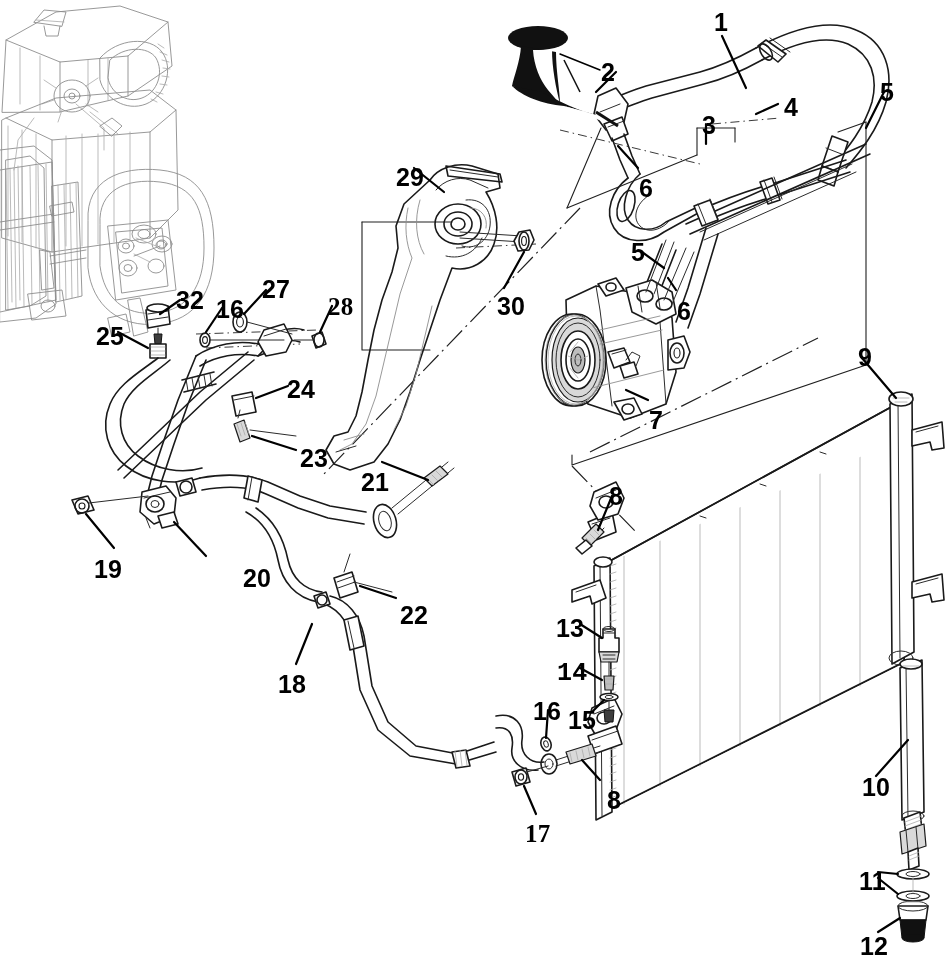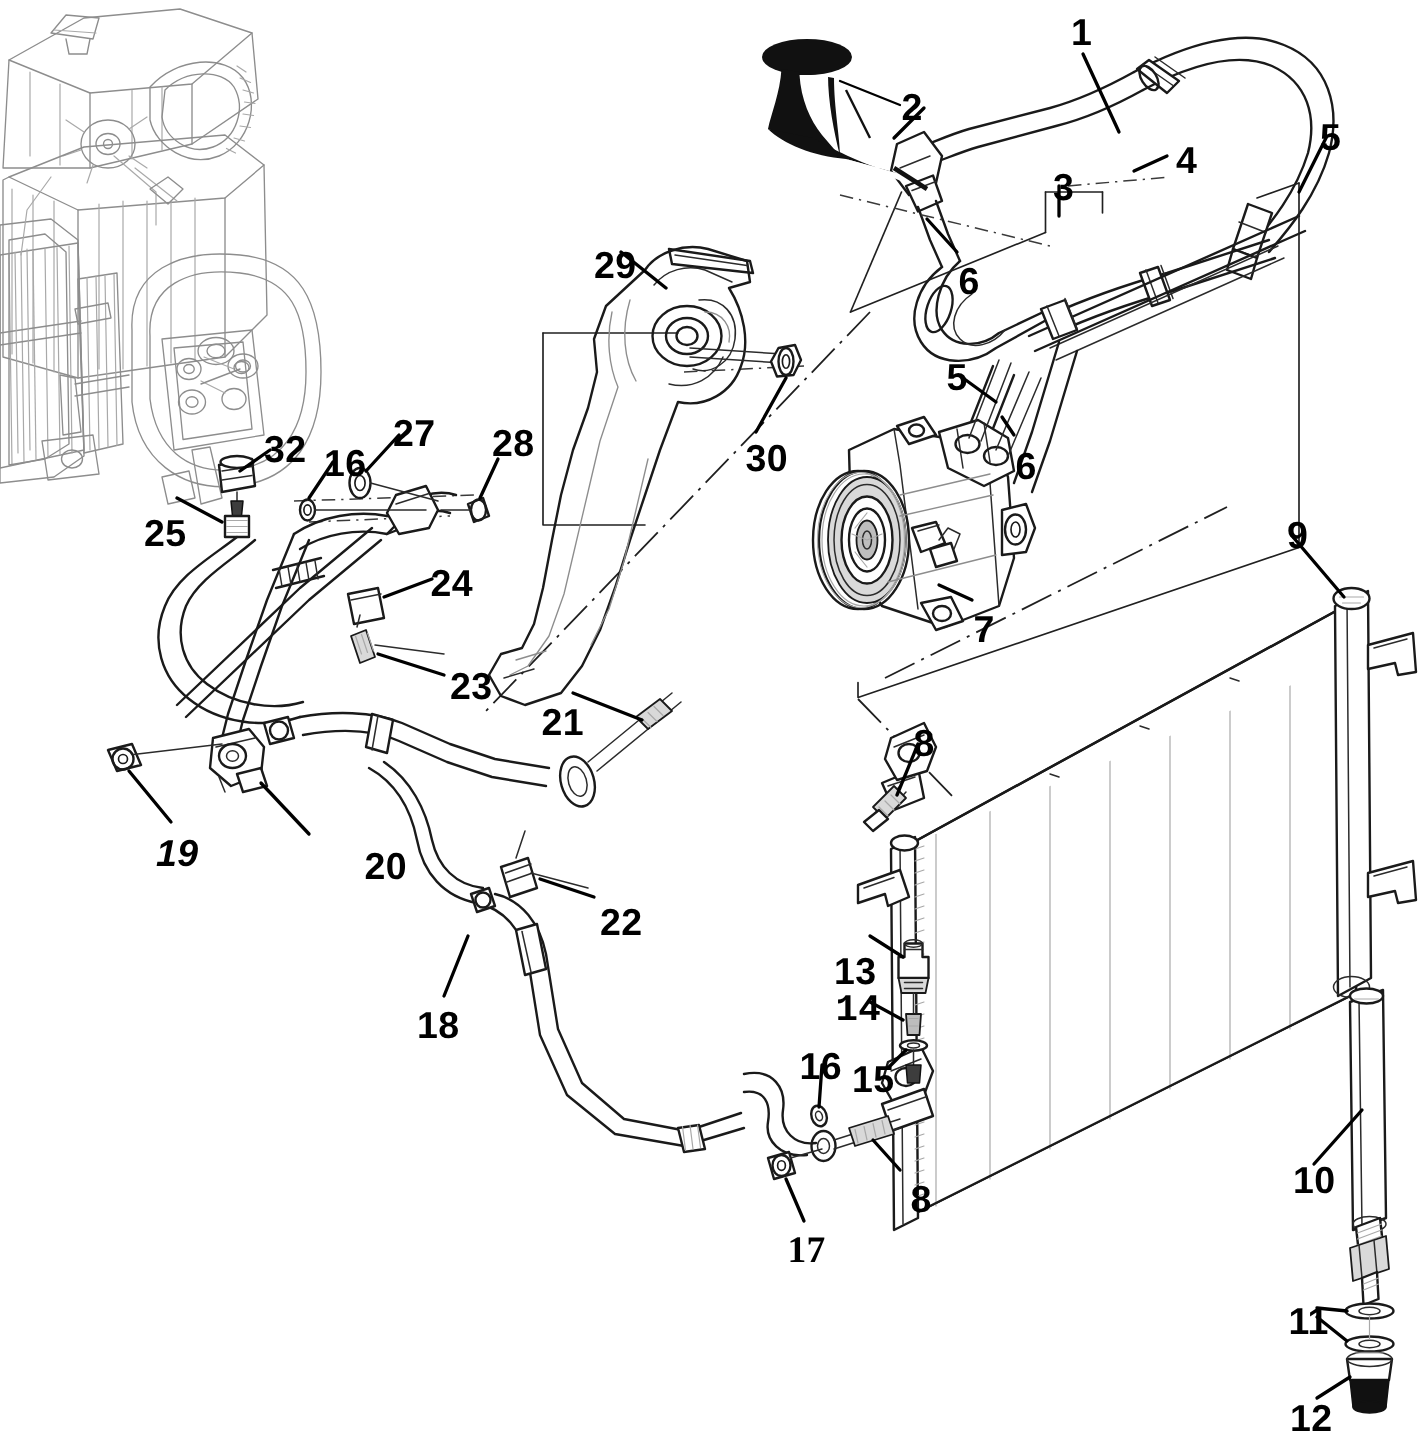--- a/index.html
+++ b/index.html
@@ -666,34 +666,34 @@
   <div class="callout" style="left:880px;top:80px;">5</div>
   <div class="callout" style="left:639px;top:176px;">6</div>
   <div class="callout" style="left:631px;top:240px;">5</div>
   <div class="callout" style="left:677px;top:299px;">6</div>
   <div class="callout" style="left:649px;top:408px;">7</div>
   <div class="callout" style="left:609px;top:484px;">8</div>
   <div class="callout" style="left:858px;top:345px;">9</div>
   <div class="callout" style="left:862px;top:775px;">10</div>
   <div class="callout" style="left:859px;top:869px;">11</div>
   <div class="callout" style="left:860px;top:934px;">12</div>
-  <div class="callout" style="left:556px;top:616px;margin-top:20px;">13</div>
+  <div class="callout" style="left:556px;top:616px;">13</div>
   <div class="callout" style="left:557px;top:661px;font-family:Liberation Mono, monospace;">14</div>
   <div class="callout" style="left:568px;top:708px;">15</div>
   <div class="callout" style="left:533px;top:699px;">16</div>
   <div class="callout" style="left:607px;top:788px;">8</div>
   <div class="callout" style="left:525px;top:821px;font-family:Liberation Serif, serif;">17</div>
   <div class="callout" style="left:278px;top:672px;">18</div>
-  <div class="callout" style="left:104px;top:557px;font-style:italic;">19</div>
+  <div class="callout" style="left:94px;top:557px;">19</div>
   <div class="callout" style="left:199px;top:566px;margin-left:44px;">20</div>
   <div class="callout" style="left:361px;top:470px;">21</div>
   <div class="callout" style="left:400px;top:603px;">22</div>
   <div class="callout" style="left:300px;top:446px;text-align:right;">23</div>
   <div class="callout" style="left:287px;top:377px;">24</div>
-  <div class="callout" style="left:96px;top:324px;margin-top:20px;">25</div>
+  <div class="callout" style="left:96px;top:324px;">25</div>
   <div class="callout" style="left:176px;top:288px;">32</div>
   <div class="callout" style="left:216px;top:297px;">16</div>
   <div class="callout" style="left:262px;top:277px;">27</div>
-  <div class="callout" style="left:328px;top:284px;">28</div>
+  <div class="callout" style="left:328px;top:294px;font-family:Liberation Serif, serif;">28</div>
   <div class="callout" style="left:396px;top:165px;">29</div>
   <div class="callout" style="left:497px;top:294px;">30</div>
 
 </div>
 
 </body></html>

